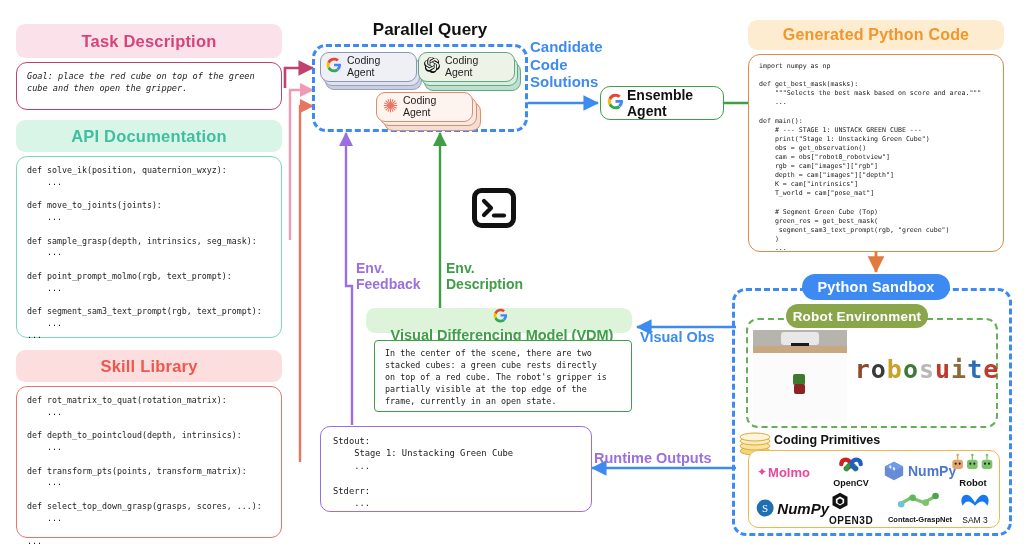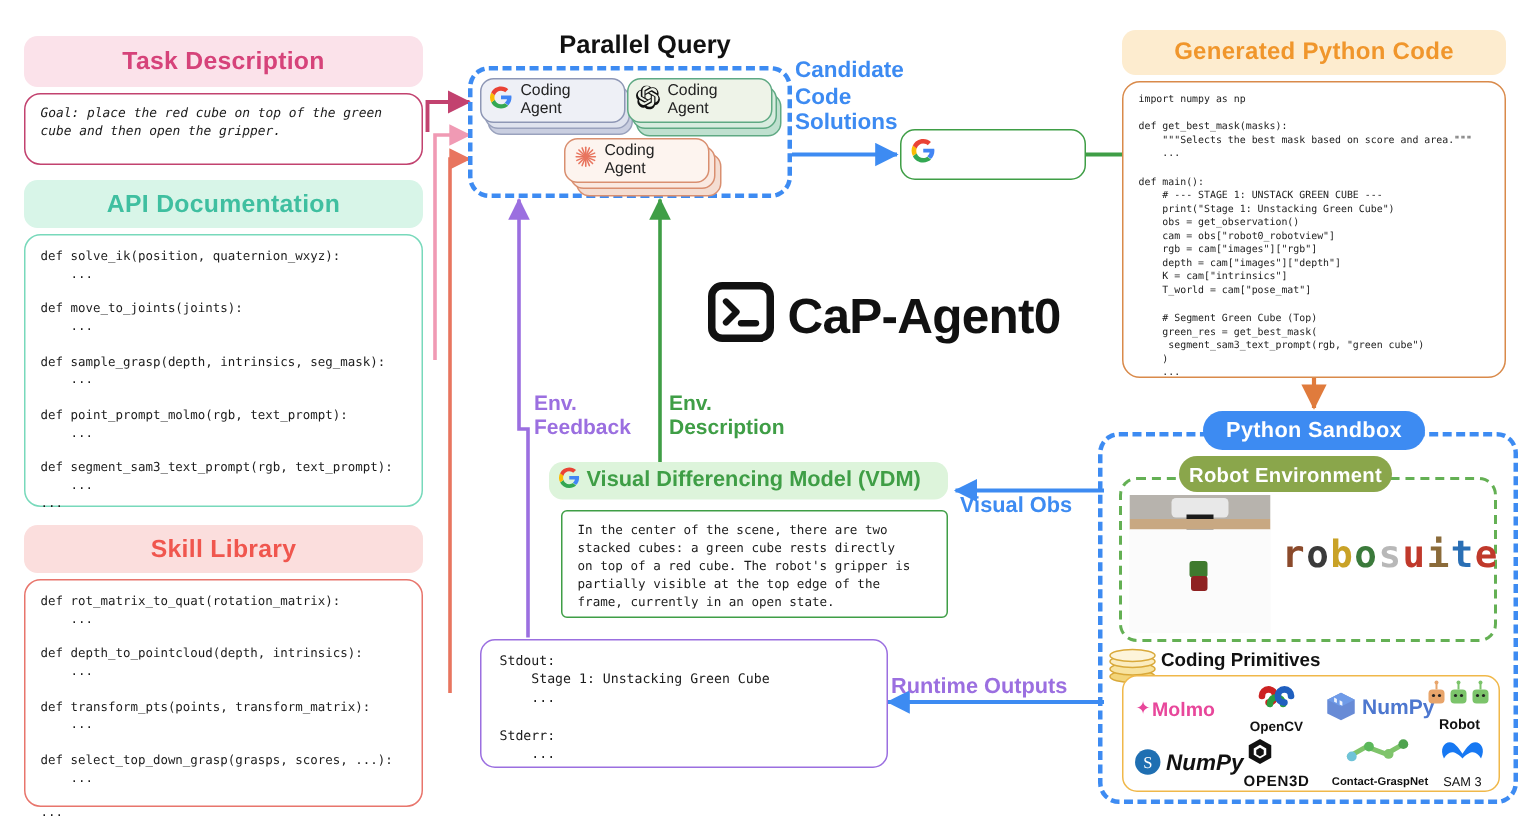--- a/index.html
+++ b/index.html
@@ -221,41 +221,41 @@
 
 <div class="abs" style="left:600px;top:86px;width:124px;height:34px;border:1.8px solid #3f9e46;border-radius:10px;background:#fff;display:flex;align-items:center;padding:0 6px;">
   <span style="flex:0 0 17px;margin-right:3px;">
     <svg width="17" height="17" viewBox="0 0 48 48">
       <path fill="#4285F4" d="M45 24c0-1.6-.14-2.76-.44-4H24v7.5h12c-.24 1.95-1.55 4.9-4.46 6.88l6.86 5.3C42.4 36 45 30.6 45 24z"></path>
       <path fill="#34A853" d="M24 46c5.94 0 10.93-1.96 14.57-5.32l-6.86-5.3C29.76 36.8 27.2 37.7 24 37.7c-5.74 0-10.6-3.86-12.34-9.06l-7.1 5.48C8.2 41.6 15.5 46 24 46z"></path>
       <path fill="#FBBC05" d="M11.66 28.64A13.5 13.5 0 0 1 10.9 24c0-1.62.28-3.2.74-4.64l-7.1-5.5A22 22 0 0 0 2 24c0 3.55.85 6.9 2.54 9.86l7.12-5.22z"></path>
       <path fill="#EA4335" d="M24 10.3c4.06 0 6.8 1.75 8.36 3.22l6.1-5.95C34.9 4.04 29.94 2 24 2 15.5 2 8.2 6.4 4.54 14.14l7.12 5.5C13.4 14.2 18.26 10.3 24 10.3z"></path>
     </svg>
   </span>
+  <span class="lab" style="font-size:14px;color:#111;">Ensemble Agent</span>
 </div>
 
 <div class="abs" style="left:472px;top:188px;display:flex;align-items:center;gap:9px;">
   <span>
     <svg width="44" height="40" viewBox="0 0 44 40">
       <rect x="2.5" y="2.5" width="39" height="35" rx="7" fill="none" stroke="#111" stroke-width="5"></rect>
       <path d="M12 13 L19 20 L12 27" fill="none" stroke="#111" stroke-width="4.2" stroke-linecap="round" stroke-linejoin="round"></path>
       <line x1="22" y1="27.5" x2="32" y2="27.5" stroke="#111" stroke-width="4.2" stroke-linecap="round"></line>
     </svg>
   </span>
-  <span class="logo-txt" style="font-size:33px;color:#111;letter-spacing:-.5px;">CaP-Agent0</span>
 </div>
 
 <div class="abs lab" style="left:356px;top:260px;font-size:14px;color:#9b6fe0;white-space:pre-line;">Env.
 Feedback</div>
 <div class="abs lab" style="left:446px;top:260px;font-size:14px;color:#3f9e46;white-space:pre-line;">Env.
 Description</div>
 <div class="abs lab" style="left:640px;top:329px;font-size:14.5px;color:#3d8bf2;">Visual Obs</div>
 <div class="abs lab" style="left:594px;top:450px;font-size:14.5px;color:#9b6fe0;">Runtime Outputs</div>
 
-<div class="abs hdr-vdm" style="left:366px;top:308px;width:266px;height:25px;display:flex;align-items:center;padding-left:6px;">
+<div class="abs hdr-vdm" style="left:366px;top:308px;width:266px;height:25px;display:flex;align-items:center;padding-left:6px;flex-direction:column;">
   <span style="flex:0 0 15px;margin-right:4px;">
     <svg width="15" height="15" viewBox="0 0 48 48">
       <path fill="#4285F4" d="M45 24c0-1.6-.14-2.76-.44-4H24v7.5h12c-.24 1.95-1.55 4.9-4.46 6.88l6.86 5.3C42.4 36 45 30.6 45 24z"></path>
       <path fill="#34A853" d="M24 46c5.94 0 10.93-1.96 14.57-5.32l-6.86-5.3C29.76 36.8 27.2 37.7 24 37.7c-5.74 0-10.6-3.86-12.34-9.06l-7.1 5.48C8.2 41.6 15.5 46 24 46z"></path>
       <path fill="#FBBC05" d="M11.66 28.64A13.5 13.5 0 0 1 10.9 24c0-1.62.28-3.2.74-4.64l-7.1-5.5A22 22 0 0 0 2 24c0 3.55.85 6.9 2.54 9.86l7.12-5.22z"></path>
       <path fill="#EA4335" d="M24 10.3c4.06 0 6.8 1.75 8.36 3.22l6.1-5.95C34.9 4.04 29.94 2 24 2 15.5 2 8.2 6.4 4.54 14.14l7.12 5.5C13.4 14.2 18.26 10.3 24 10.3z"></path>
     </svg>
   </span>
   <span class="lab" style="font-size:14.5px;color:#3f9e46;">Visual Differencing Model (VDM)</span>
 </div>

